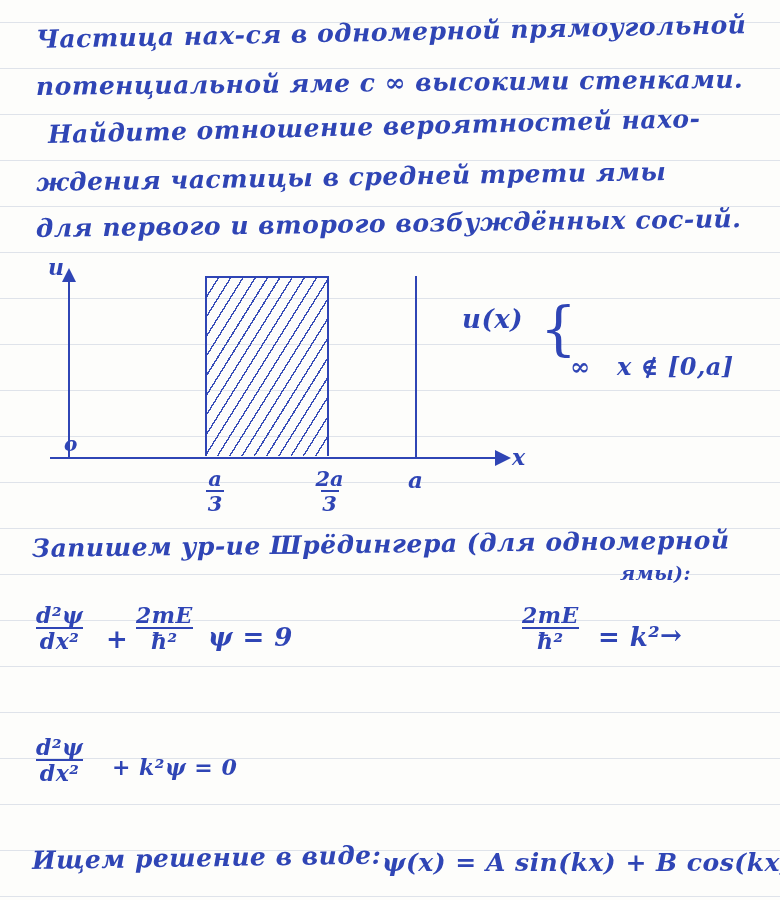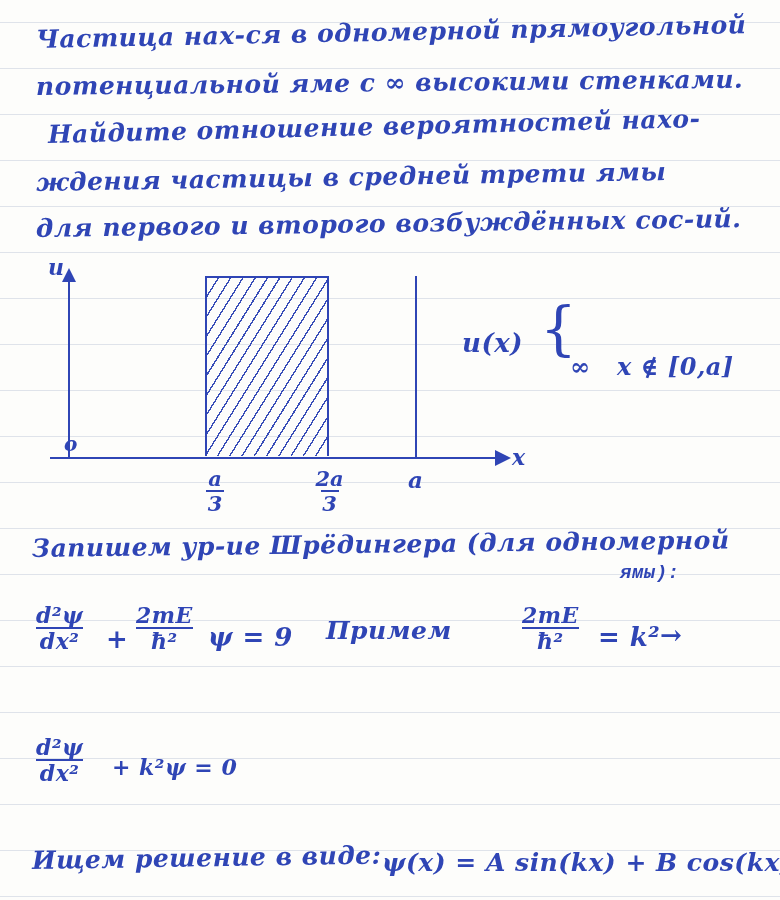--- a/index.html
+++ b/index.html
@@ -170,49 +170,48 @@
     </div>
 
     <div class="frac" style="left:262px; top:200px; width:55px;">
       <span class="num">2a</span><br>
       <span class="den">3</span>
     </div>
 
     <div class="hand" style="left:368px; top:198px; font-size:23px;">a</div>
   </div>
 
-  <div class="hand" style="left:462px; top:328px; font-size:26px;text-align:center;">u(x)</div>
+  <div class="hand" style="left:462px; top:304px; font-size:26px;text-align:center;">u(x)</div>
 
   <div class="brace" style="left:540px; top:300px;">{</div>
 
 
   <div class="hand" style="left:570px; top:352px; font-size:24px;">
     <span>∞</span>
     &nbsp;
     <span>x ∉ [0,a]</span>
   </div>
 
   <div class="hand l1" style="left:32px; top:534px; transform: rotate(-0.7deg);">Запишем ур-ие Шрёдингера (для одномерной</div>
-  <div class="hand small" style="left:620px; top:562px;font-family:Liberation Mono, monospace;">ямы):</div>
+  <div class="hand small" style="left:620px; top:562px;">ямы):</div>
 
   <div class="fracinline hand" style="left:36px; top:604px; position:absolute;">
     <span class="num">d²ψ</span>
     <span class="den">dx²</span>
   </div>
 
   <div class="hand" style="left:106px; top:624px; font-size:26px;">+</div>
 
   <div class="fracinline hand" style="left:136px; top:604px; position:absolute;">
     <span class="num">2mE</span>
     <span class="den">ħ²</span>
   </div>
 
   <div class="hand" style="left:208px; top:622px; font-size:26px;">ψ = 9</div>
 
-  <div class="hand l1" style="left:326px; top:616px;">Примем</div>
 
   <div class="fracinline hand" style="left:522px; top:604px; position:absolute;">
     <span class="num">2mE</span>
     <span class="den">ħ²</span>
   </div>
 
   <div class="hand" style="left:598px; top:622px; font-size:26px;">= k²</div>
   <div class="hand" style="left:660px; top:620px; font-size:26px;">→</div>
 
   <div class="fracinline hand" style="left:36px; top:736px; position:absolute;">

